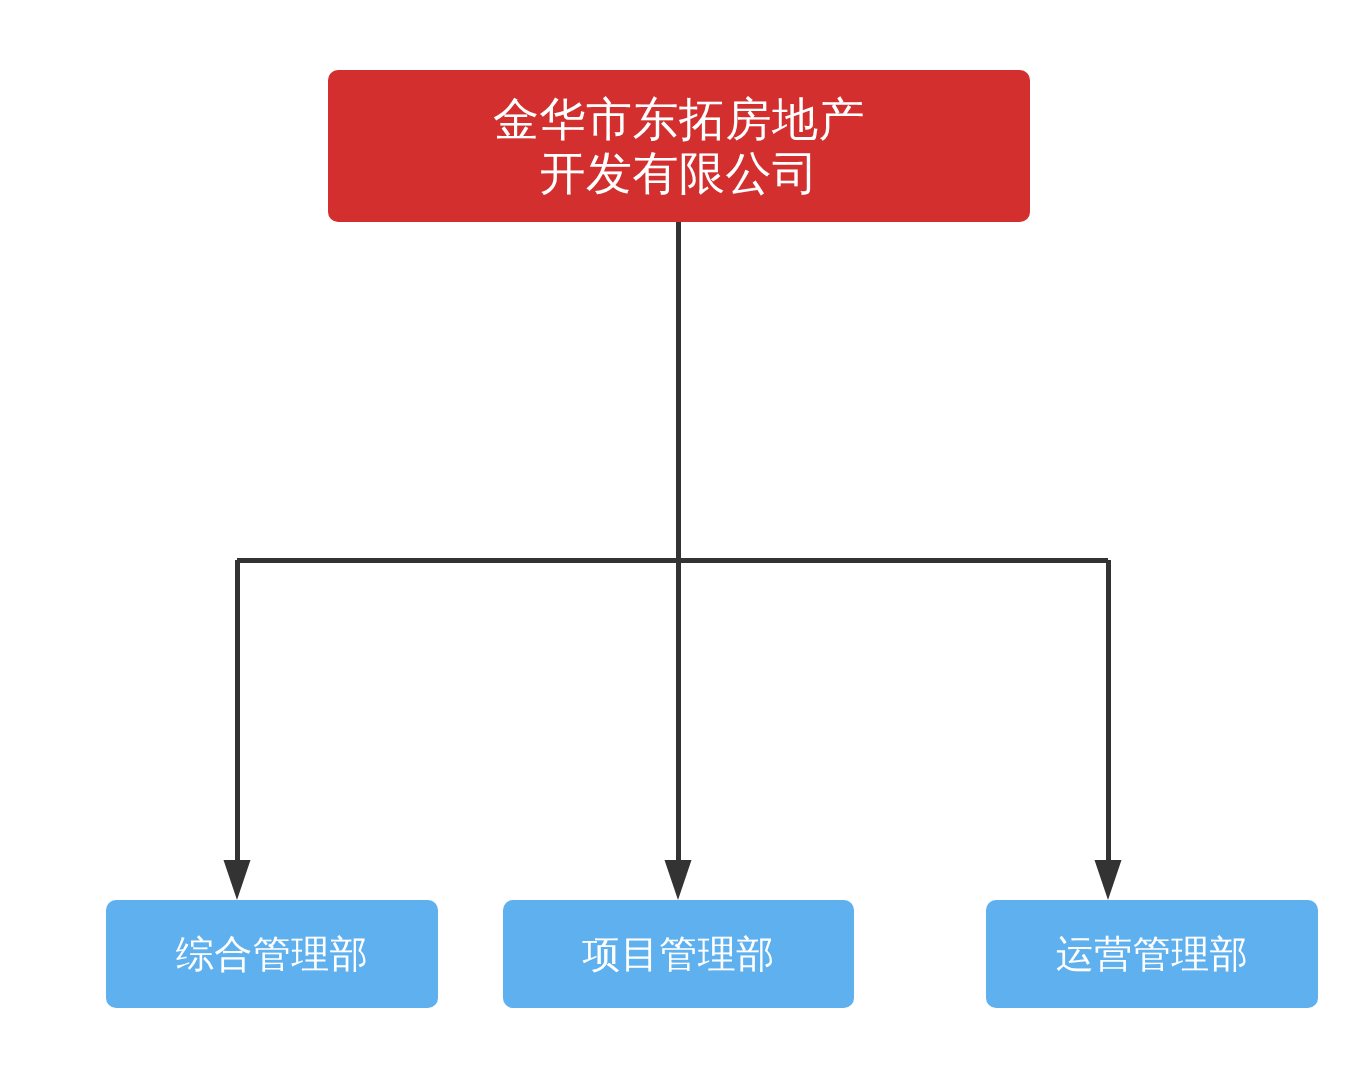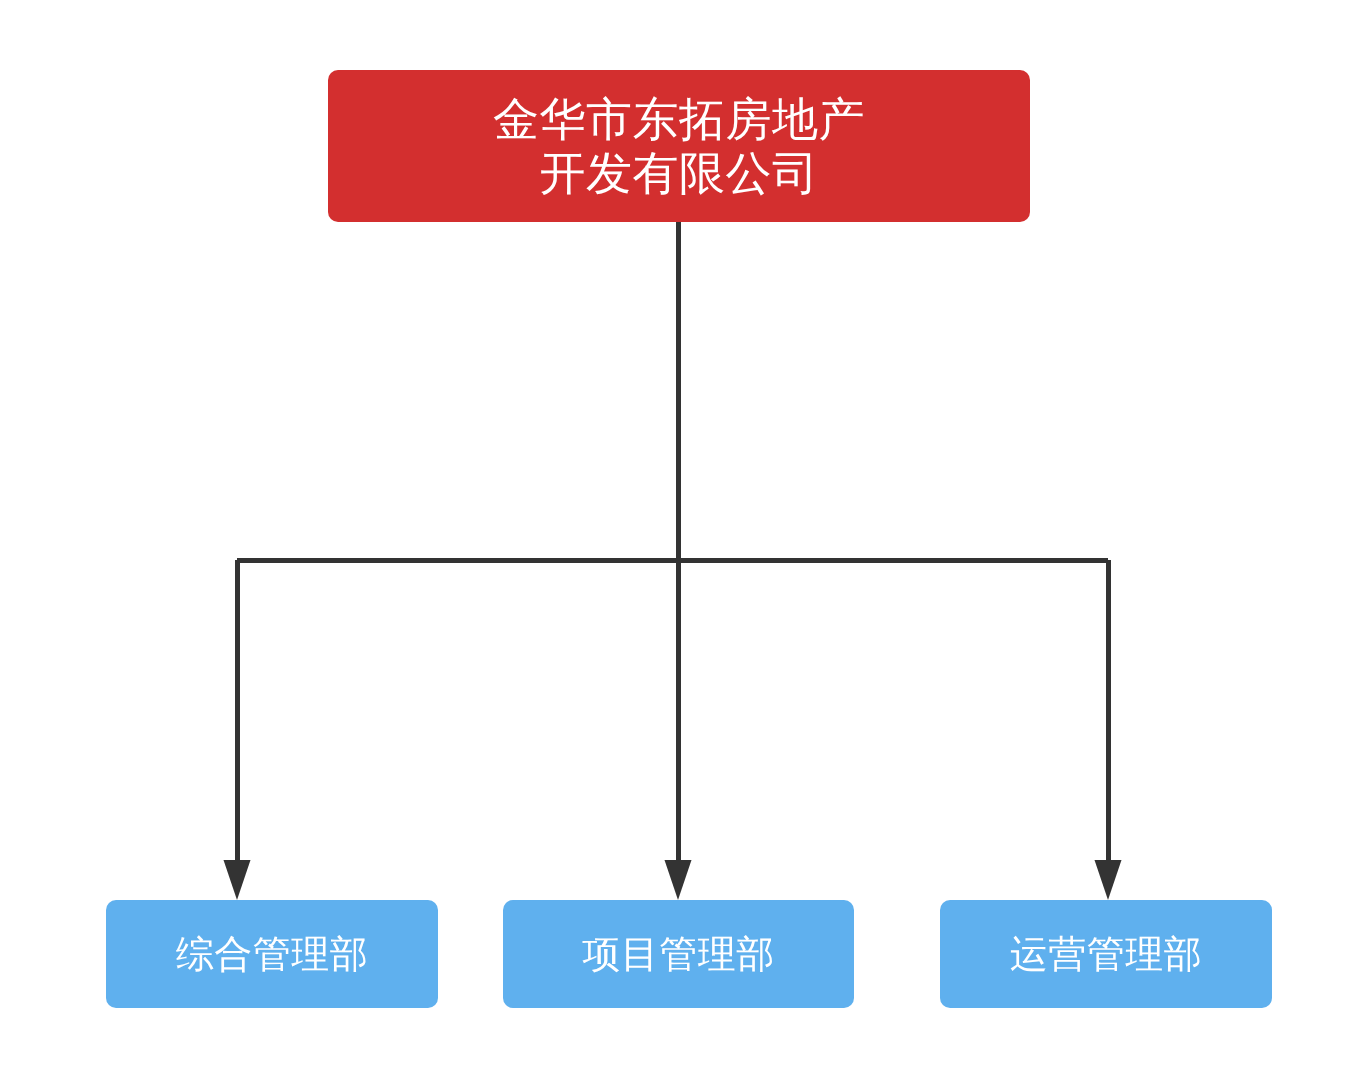--- a/index.html
+++ b/index.html
@@ -54,21 +54,21 @@
   .node-child {
     top: 900px;
     width: 332px;
     height: 108px;
     background: #5fb0ee;
     font-size: 38px;
     letter-spacing: 0.5px;
   }
   .node-child-1 { left: 72px; margin-left: 34px; }
   .node-child-2 { left: 503px; width: 351px; }
-  .node-child-3 { left: 940px; }
+  .node-child-3 { left: 986px; }
 </style>
 </head>
 <body>
 
 <div id="org-canvas">
 
   <svg id="connector-layer" viewBox="0 0 1347 1084" width="1347" height="1084" xmlns="http://www.w3.org/2000/svg">
 
     <line x1="678" y1="222" x2="678" y2="560" stroke="#333333" stroke-width="5" shape-rendering="crispEdges"></line>
 

